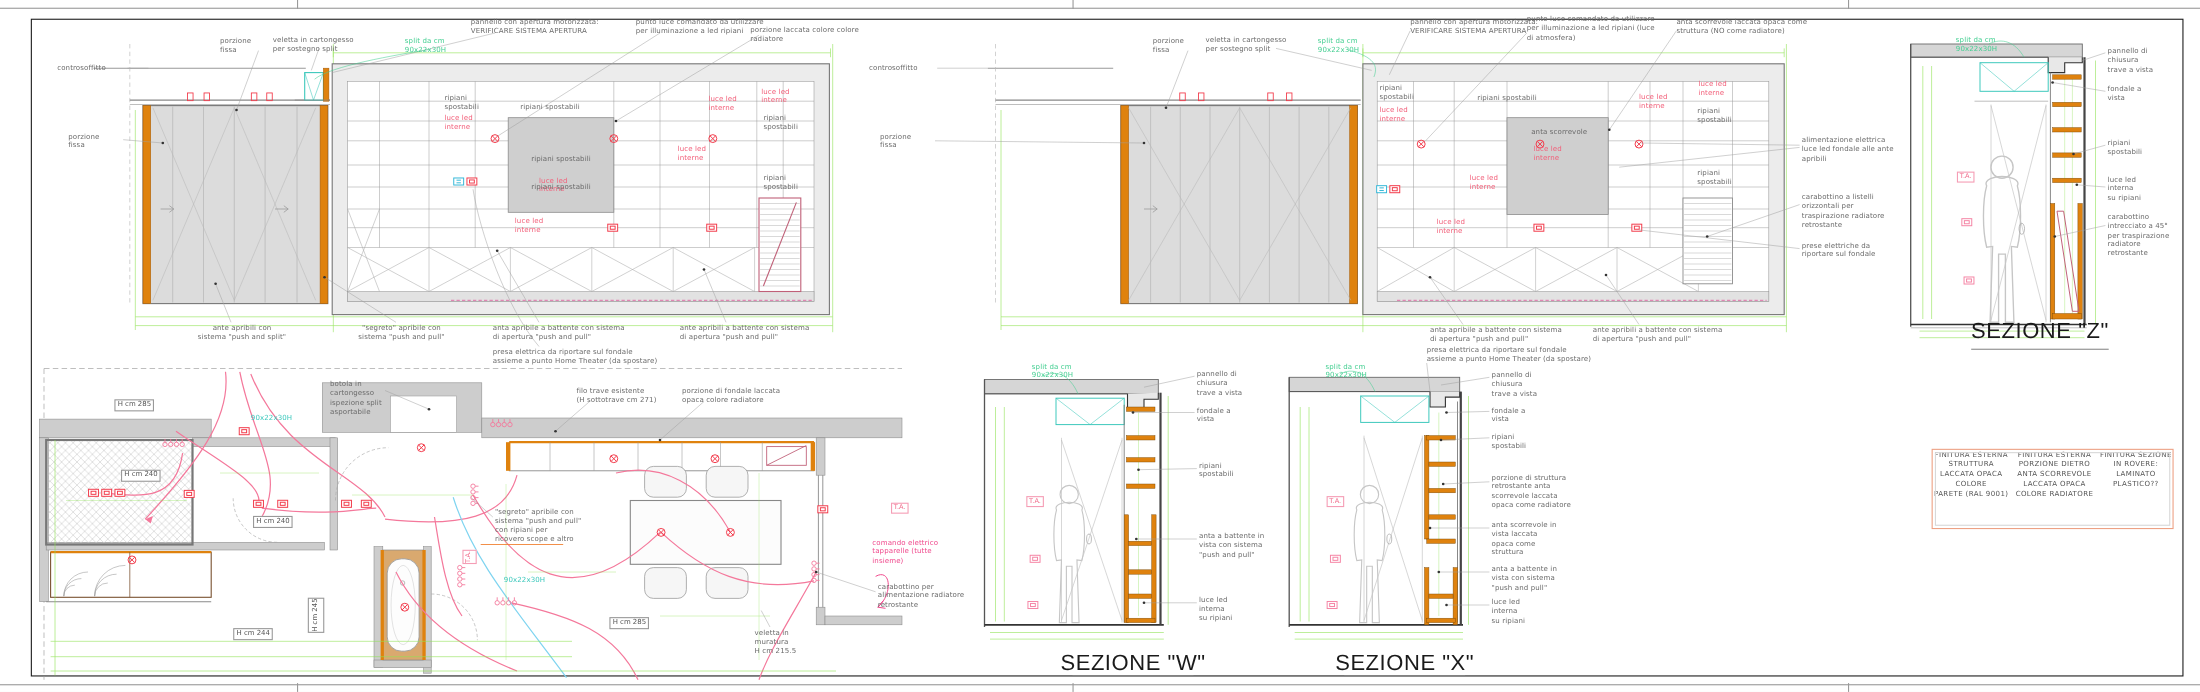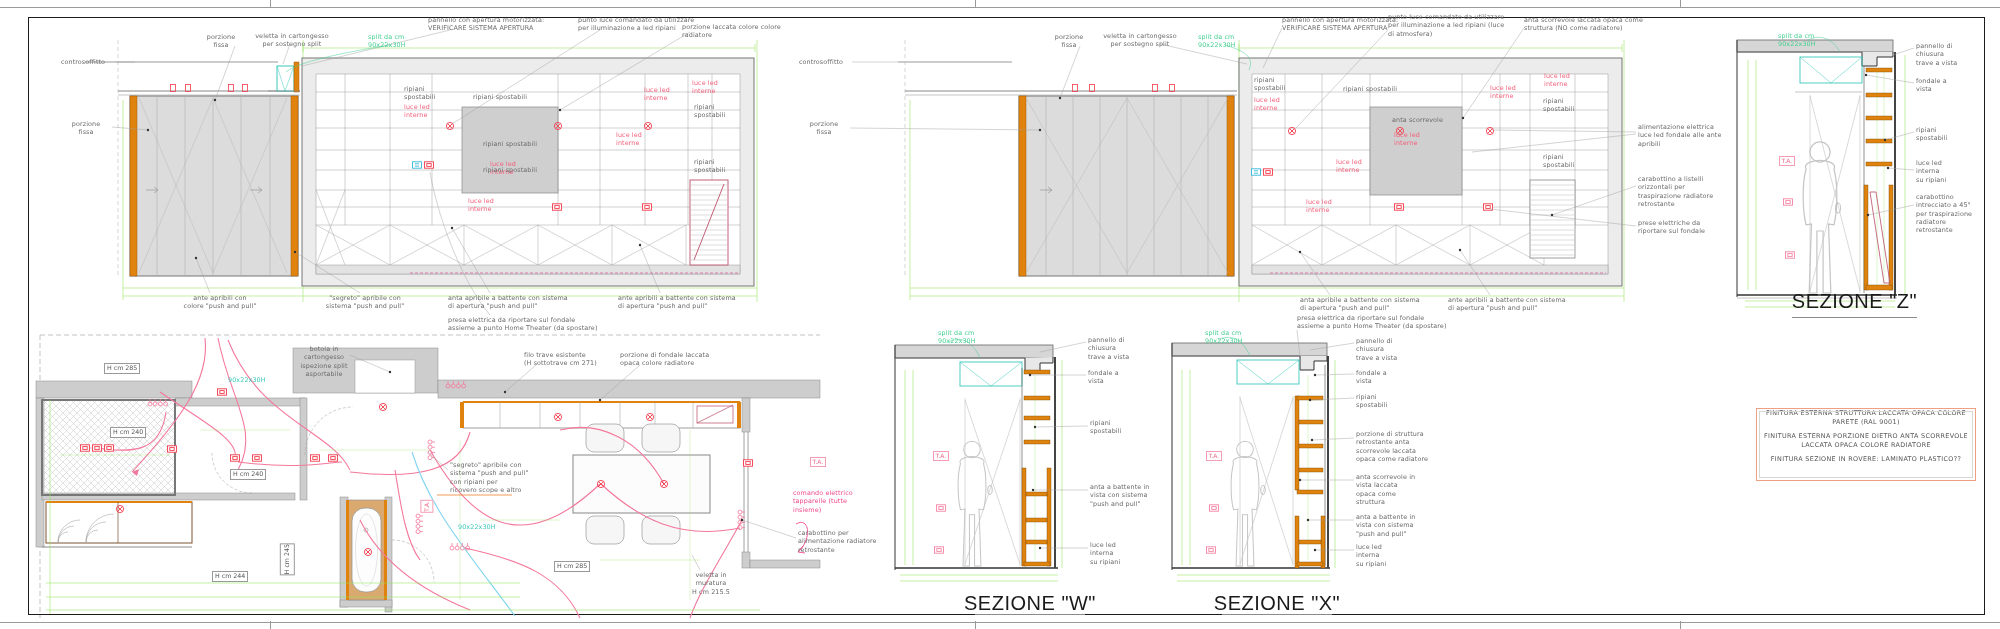--- a/index.html
+++ b/index.html
@@ -3,36 +3,36 @@
 <meta charset="utf-8">
 <style>
   html,body{margin:0;padding:0;background:#e9e9e9;}
   #sheet{position:relative;width:2000px;height:629px;background:#ffffff;overflow:hidden;
          font-family:"DejaVu Sans",sans-serif;}
   .edge{position:absolute;left:0;width:2000px;height:1px;background:#9a9a9a;}
   .tick{position:absolute;width:1px;height:8px;background:#9a9a9a;}
   .frame{position:absolute;left:28px;top:17px;width:1955px;height:596px;border:1.5px solid #1c1c1c;}
   svg{position:absolute;left:0;top:0;}
   .lb{position:absolute;font-size:6.4px;line-height:1.3;color:#6b6b6b;white-space:pre-line;letter-spacing:.1px;}
-  .ra{text-align:center;}
+  .ra{text-align:left;}
   .ctr{text-align:center;}
   .r{color:#f2607a;}
   .g{color:#45cf92;}
   .c{color:#3cc8bc;}
   .m{color:#f0488c;}
   .hb{position:absolute;font-size:6.3px;color:#555;background:#fff;border:1px solid #999;
       padding:0 2px;white-space:nowrap;line-height:1.4;}
   .vert{writing-mode:vertical-rl;transform:rotate(180deg);}
   .tab{position:absolute;font-size:6px;color:#f06888;background:#fff;border:1px solid #f59db5;
        padding:0 1.5px;line-height:1.4;}
   .ttl{position:absolute;font-family:"Liberation Sans",sans-serif;font-size:20px;color:#1a1a1a;
        letter-spacing:.5px;text-align:center;white-space:nowrap;}
   .tul{position:absolute;height:1px;background:#8a8a8a;}
   .notes{position:absolute;left:1756px;top:408px;width:218px;height:71px;border:1.5px solid #eda184;
-         display:flex;flex-direction:column;gap:5px;text-align:center;
+         display:flex;flex-direction:row;justify-content:center;gap:5px;text-align:center;
          font-size:6.4px;color:#555;letter-spacing:.35px;line-height:1.4;white-space:pre-line;}
   .notes::before{content:"";position:absolute;inset:2px;border:0.5px solid #d8d8d8;pointer-events:none;}
 </style>
 </head>
 <body>
 
 <div id="sheet">
 
   <div class="edge" style="top:7px"></div>
   <div class="edge" style="top:622px"></div>
@@ -686,21 +686,21 @@
 per sostegno split</div>
   <div class="lb g" style="left:368px;top:33px">split da cm
 90x22x30H</div>
   <div class="lb" style="left:428px;top:16px">pannello con apertura motorizzata:
 VERIFICARE SISTEMA APERTURA</div>
   <div class="lb" style="left:578px;top:16px">punto luce comandato da utilizzare
 per illuminazione a led ripiani</div>
   <div class="lb" style="left:682px;top:23px">porzione laccata colore colore
 radiatore</div>
   <div class="lb ctr" style="left:170px;top:294px;width:100px">ante apribili con
-colore "push and pull"</div>
+sistema "push and split"</div>
   <div class="lb ctr" style="left:315px;top:294px;width:100px">"segreto" apribile con
 sistema "push and pull"</div>
   <div class="lb" style="left:448px;top:294px">anta apribile a battente con sistema
 di apertura "push and pull"</div>
   <div class="lb" style="left:448px;top:316px">presa elettrica da riportare sul fondale
 assieme a punto Home Theater (da spostare)</div>
   <div class="lb" style="left:618px;top:294px">ante apribili a battente con sistema
 di apertura "push and pull"</div>
   <div class="lb r" style="left:404px;top:103px">luce led
 interne</div>

